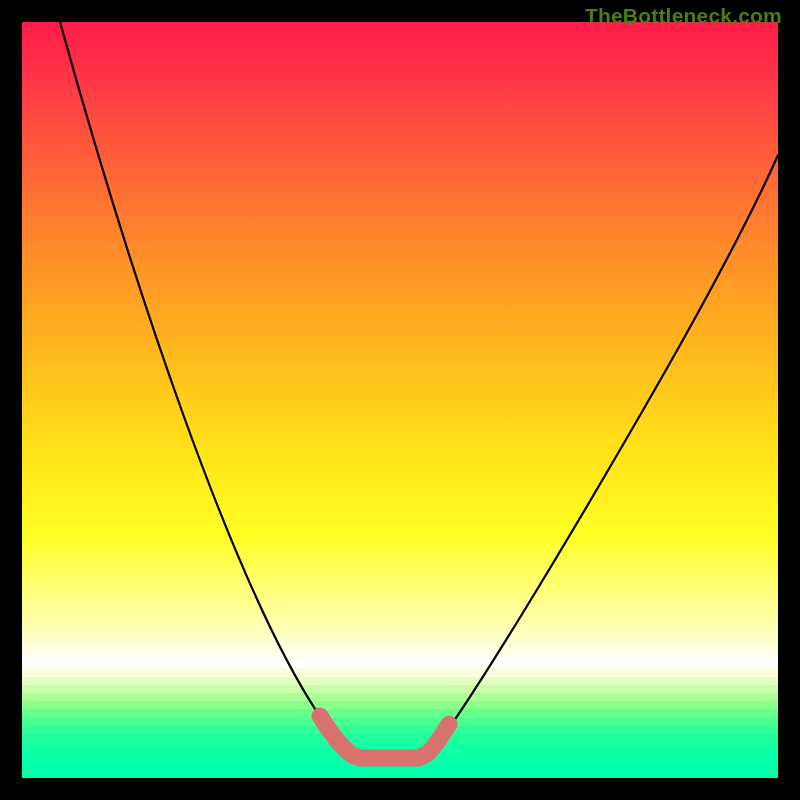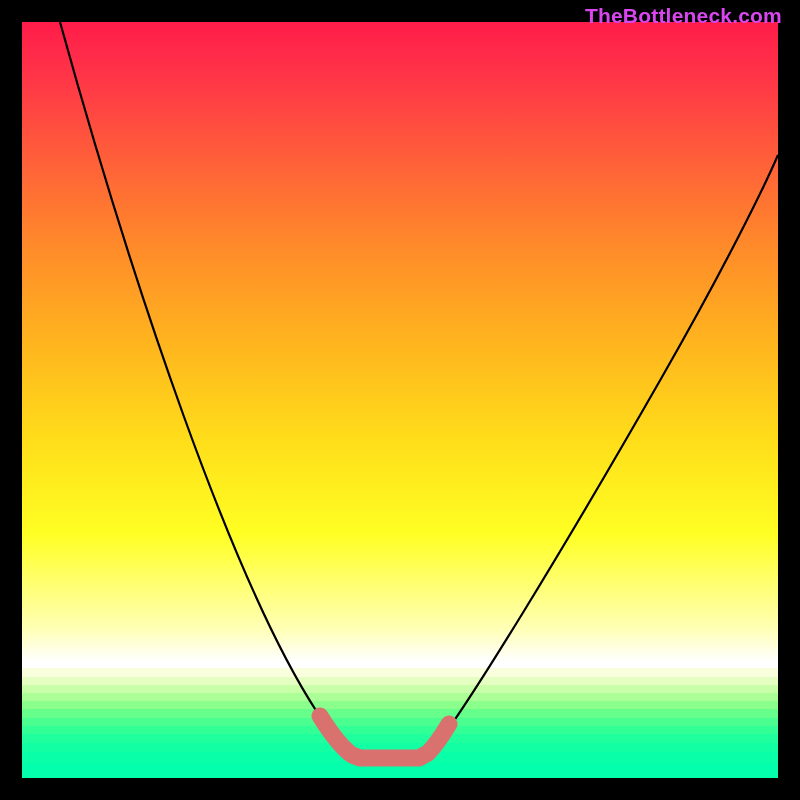--- a/index.html
+++ b/index.html
@@ -47,21 +47,21 @@
   }
   .stratum {
     position: absolute;
     left: 0;
     width: 100%;
   }
   .watermark {
     position: absolute;
     top: 4px;
     right: 18px;
-    color: #d946ef;
+    color: #4d7c0f;
     font-size: 21px;
     font-weight: 600;
     letter-spacing: 0.2px;
   }
   svg.curve {
     position: absolute;
     top: 0;
     left: 0;
     width: 100%;
     height: 100%;

